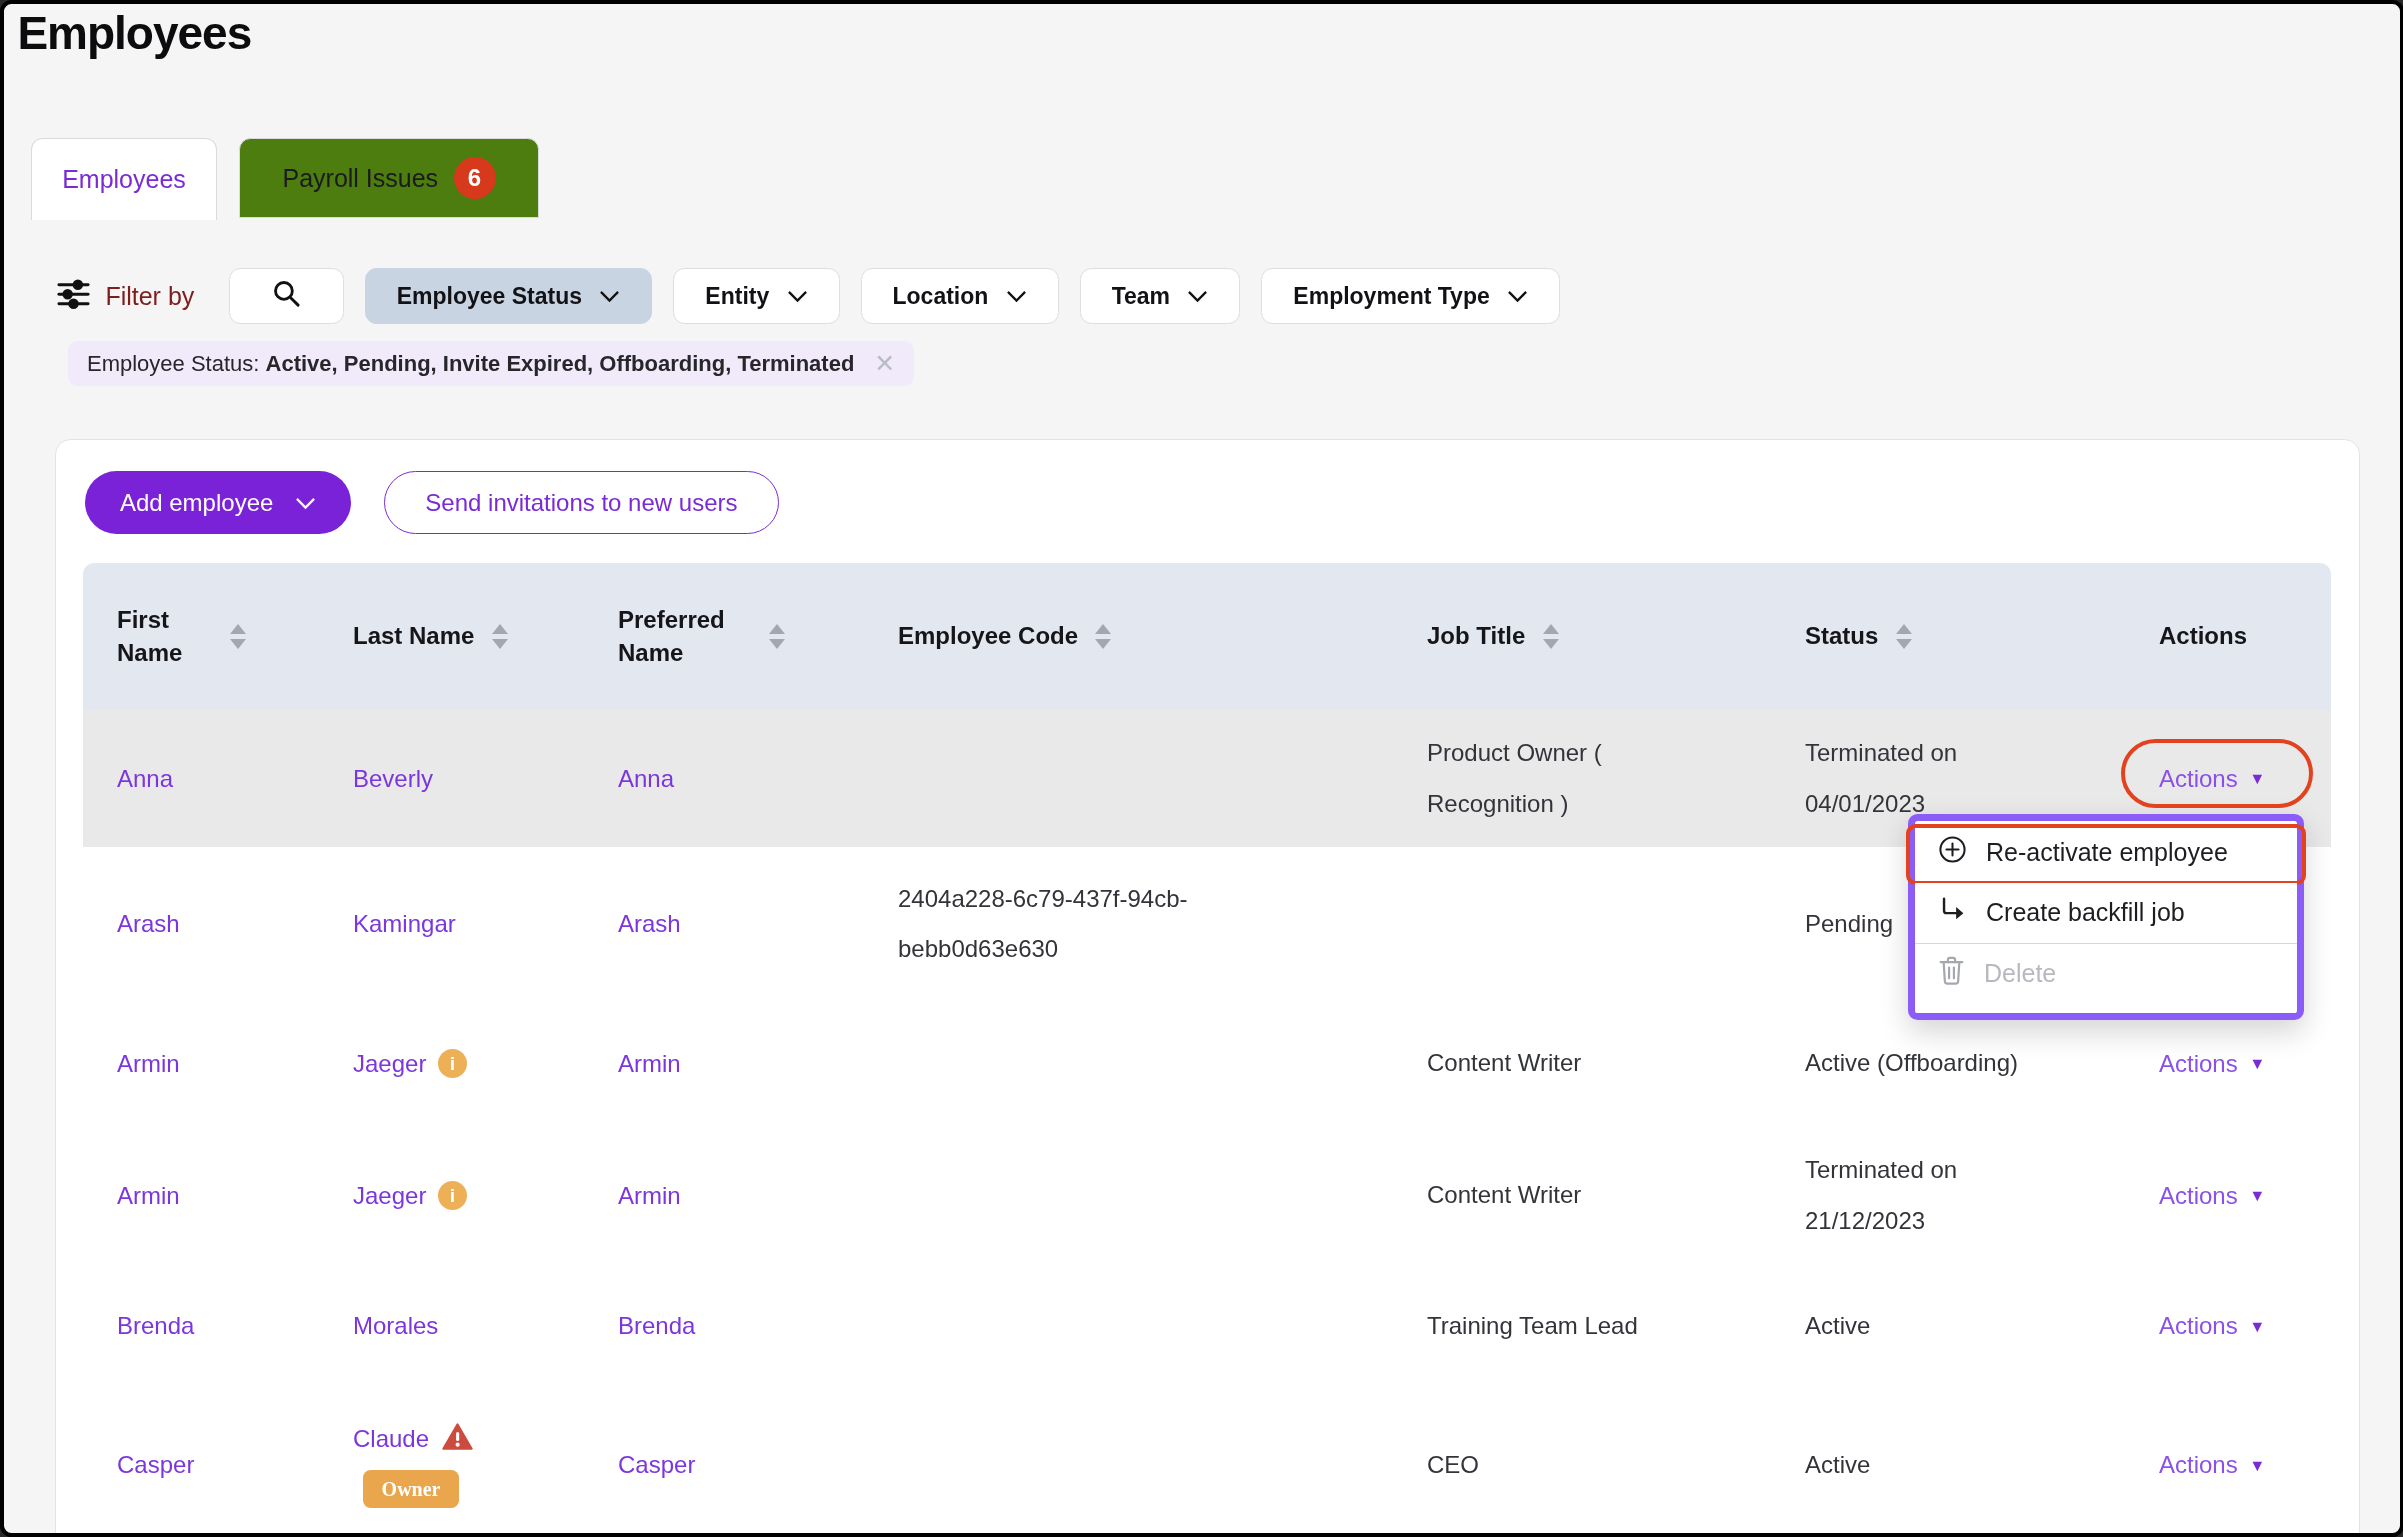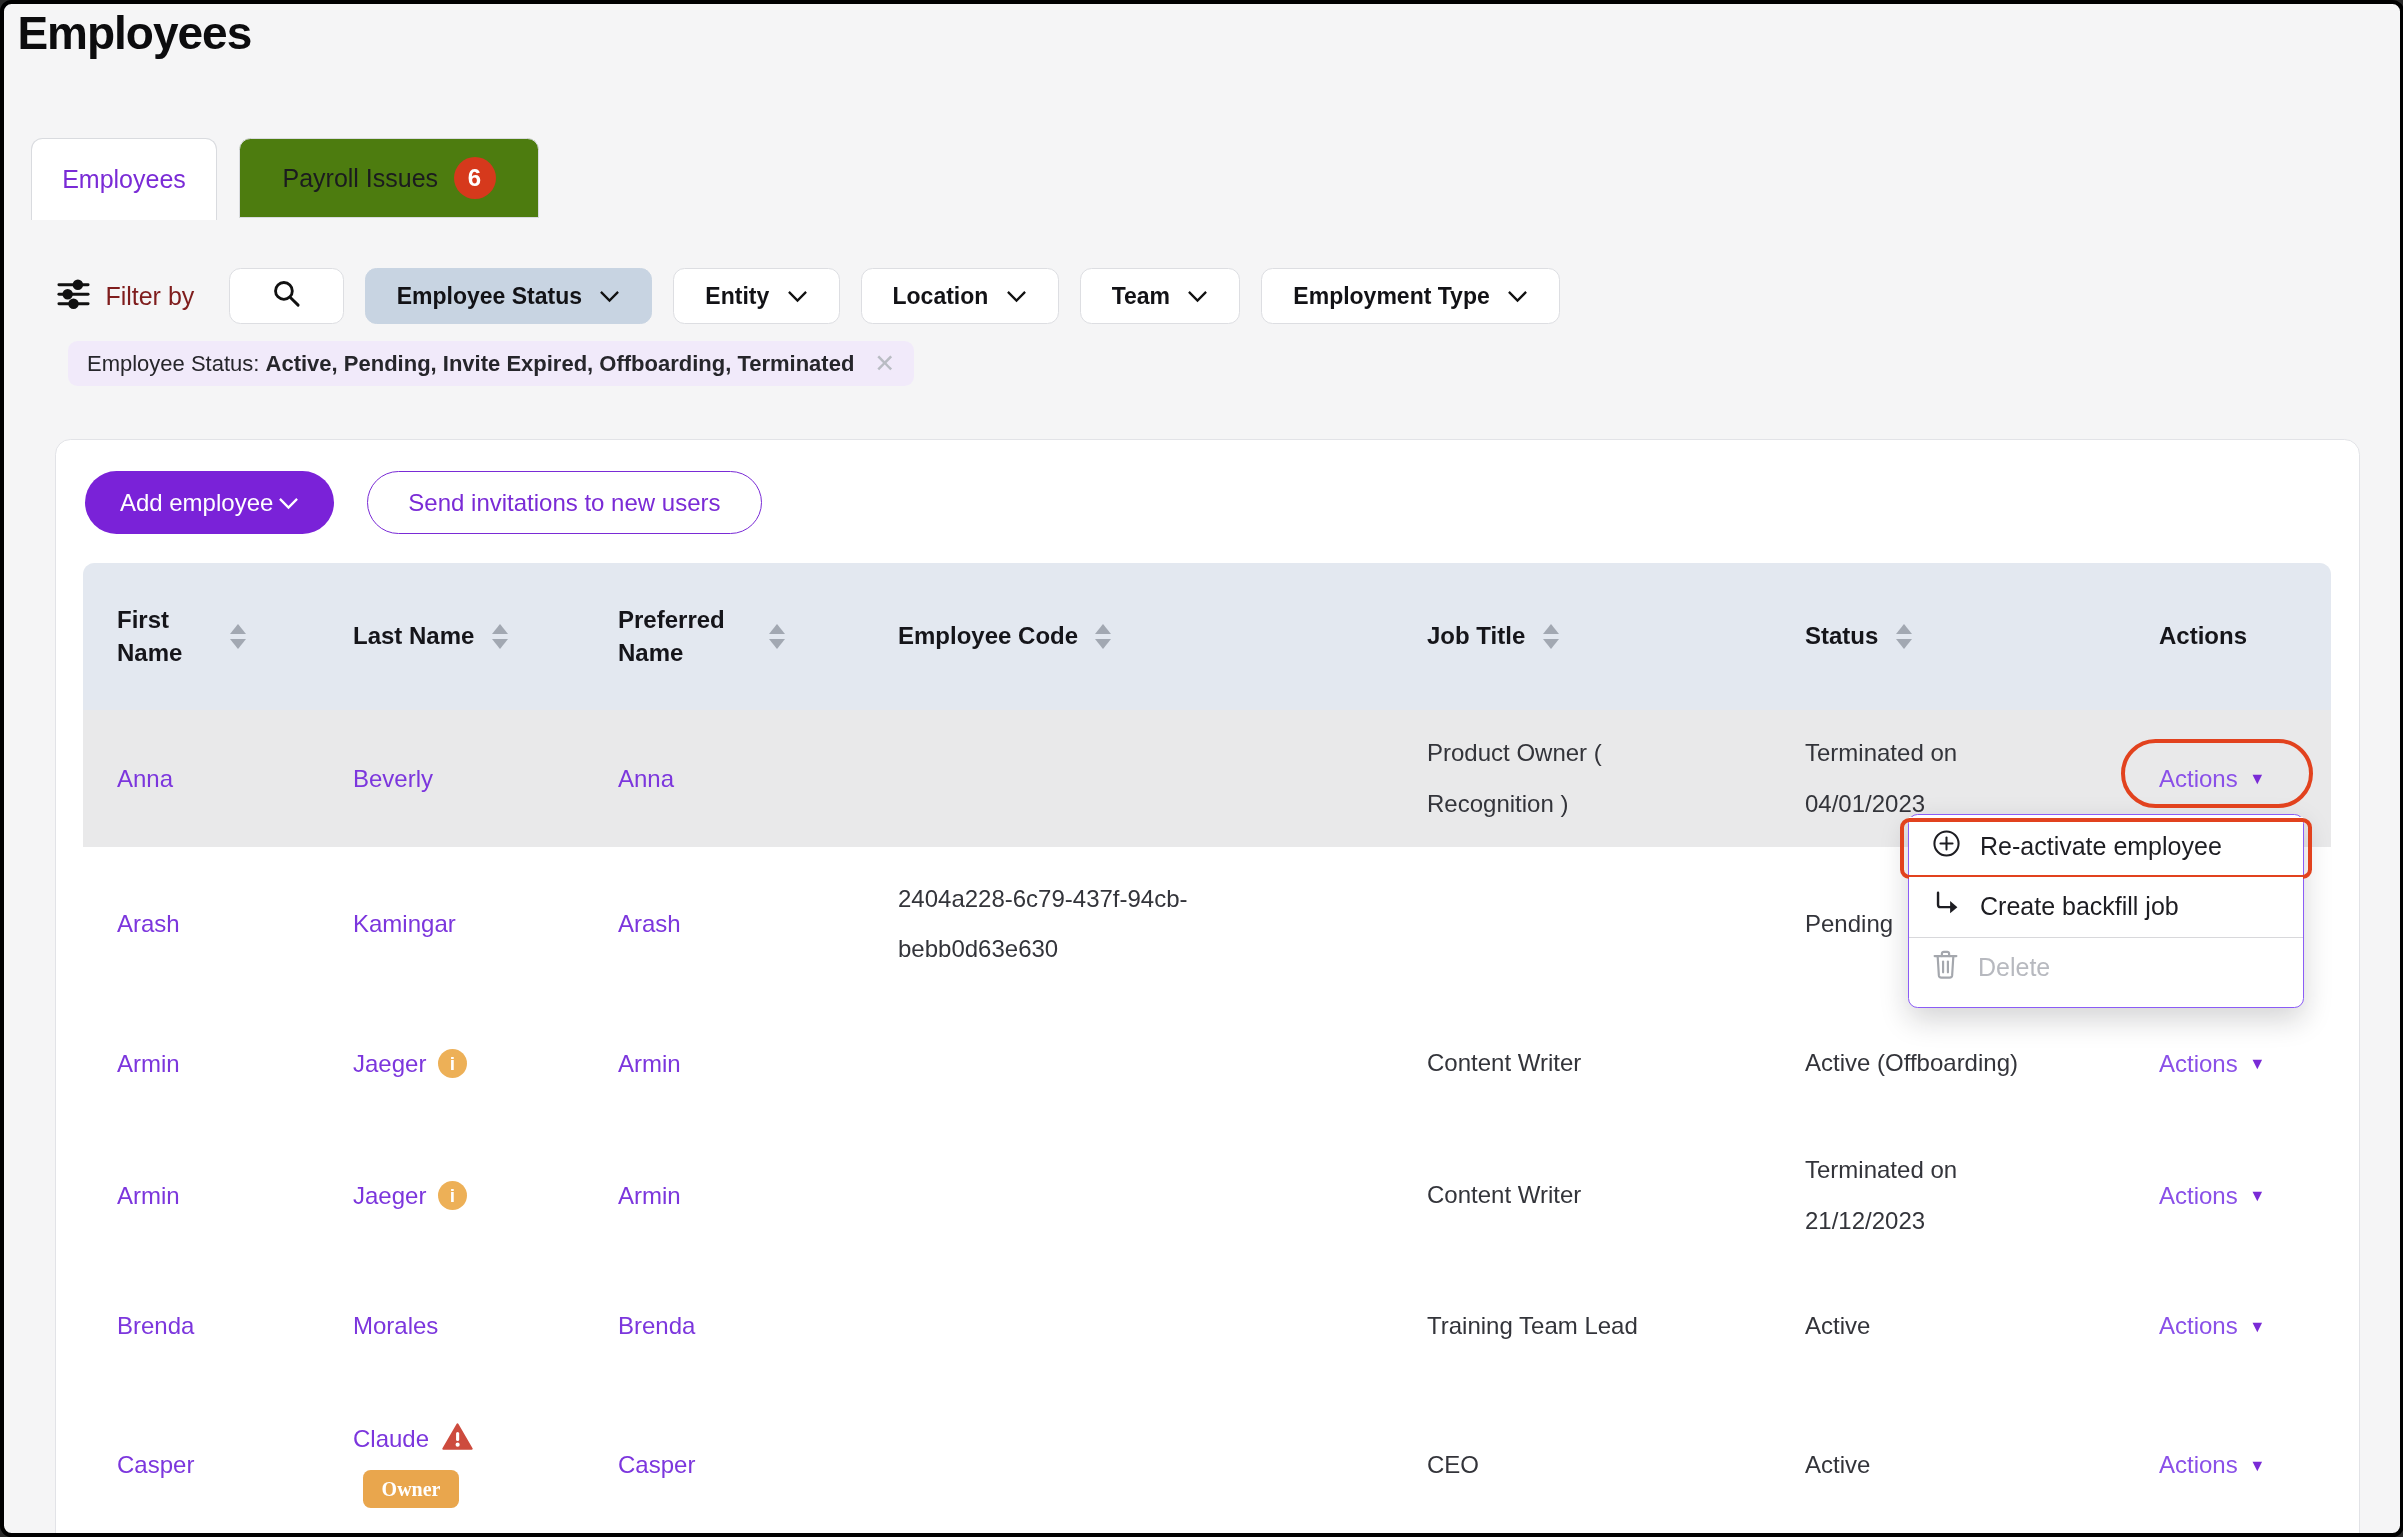--- a/index.html
+++ b/index.html
@@ -34,21 +34,21 @@
   
   .chip { position:absolute; left:64px; top:337px; height:45px; display:inline-flex; align-items:center;
           gap:20px; background:#f1eafa; border-radius:9.6px; padding:0 19px; font-size:22px; color:#26262b; }
   .chip b { font-weight:700; }
   .chip-x { color:#b9bcc3; font-size:25px; cursor:pointer; }
   
   .card { position:absolute; left:51px; top:435px; width:2305px; height:1153px;
           background:#fff; border:1.4px solid #e2e3e7; border-radius:15.4px; padding:31px 27px 0 27px; }
   .toolbar { display:flex; align-items:center; gap:33px; margin-left:1.9px; }
   .btn-primary { height:63px; padding:0 35px; border-radius:32px; border:none; background:#7a22d8;
-                 color:#fff; font-size:24px; display:inline-flex; align-items:center; gap:5px; cursor:pointer;
+                 color:#fff; font-size:24px; display:inline-flex; align-items:center; gap:22px; cursor:pointer;
                  font-family:"Liberation Sans", sans-serif; }
   .btn-outline { height:63px; padding:0 40px; border-radius:32px; background:#fff; border:1.9px solid #7a2bd6;
                  color:#7a2bd6; font-size:24px; display:inline-flex; align-items:center; cursor:pointer;
                  font-family:"Liberation Sans", sans-serif; }
   
   table { border-collapse:collapse; table-layout:fixed; width:2248px; margin-top:29px; }
   thead tr { background:#e3e8f0; height:147px; }
   th { text-align:left; padding-left:34px; font-size:24px; color:#15151a; vertical-align:middle; font-weight:700; }
   th:first-child { border-top-left-radius:11.5px; }
   th:last-child  { border-top-right-radius:11.5px; }
@@ -70,21 +70,21 @@
   .info-icon { display:inline-flex; align-items:center; justify-content:center; width:29px; height:29px;
                border-radius:50%; background:#edb057; color:#fff; font-size:19px; font-weight:700;
                margin-left:11.5px; vertical-align:middle; }
   .namewrap { display:inline-flex; align-items:center; }
   .owner-badge { display:inline-block; background:#e9a64d; color:#fff; font-weight:700; font-size:20px;
                  padding:7.7px 19px; border-radius:7.7px; margin:13.4px 0 0 9.6px;font-family:Liberation Serif, serif; }
   .warn { margin-left:13.4px; vertical-align:middle; }
   
   .annot-oval { position:absolute; left:2117px; top:735px; width:192px; height:69px;
                 border:4.8px solid #e2421e; border-radius:38px; z-index:60; pointer-events:none; }
-  .menu { position:absolute; left:1904px; top:810px; width:396px; background:#fff; border:1px solid #8b5cf6;
+  .menu { position:absolute; left:1904px; top:810px; width:396px; background:#fff; border:7px solid #8b5cf6;
           border-radius:9.6px; box-shadow:0 11.5px 29px rgba(20,20,30,0.18); z-index:50; padding:1.9px 0 9.6px 0; }
   .menu-item { height:60px; display:flex; align-items:center; gap:19px; padding:0 23px;
                font-size:25px; color:#1d1d22; position:relative; cursor:pointer; background:#fff; }
   .menu-item.disabled { color:#b7b9bf; cursor:default; }
   .menu-sep { border-top:1.4px solid #d8d8db; }
   .annot-rect { position:absolute; left:-8.6px; right:-8.6px; top:1px; height:61px;
                 border:4.8px solid #e2421e; border-radius:9.6px; pointer-events:none; }
   svg { flex-shrink:0; }
 </style>
 </head>

